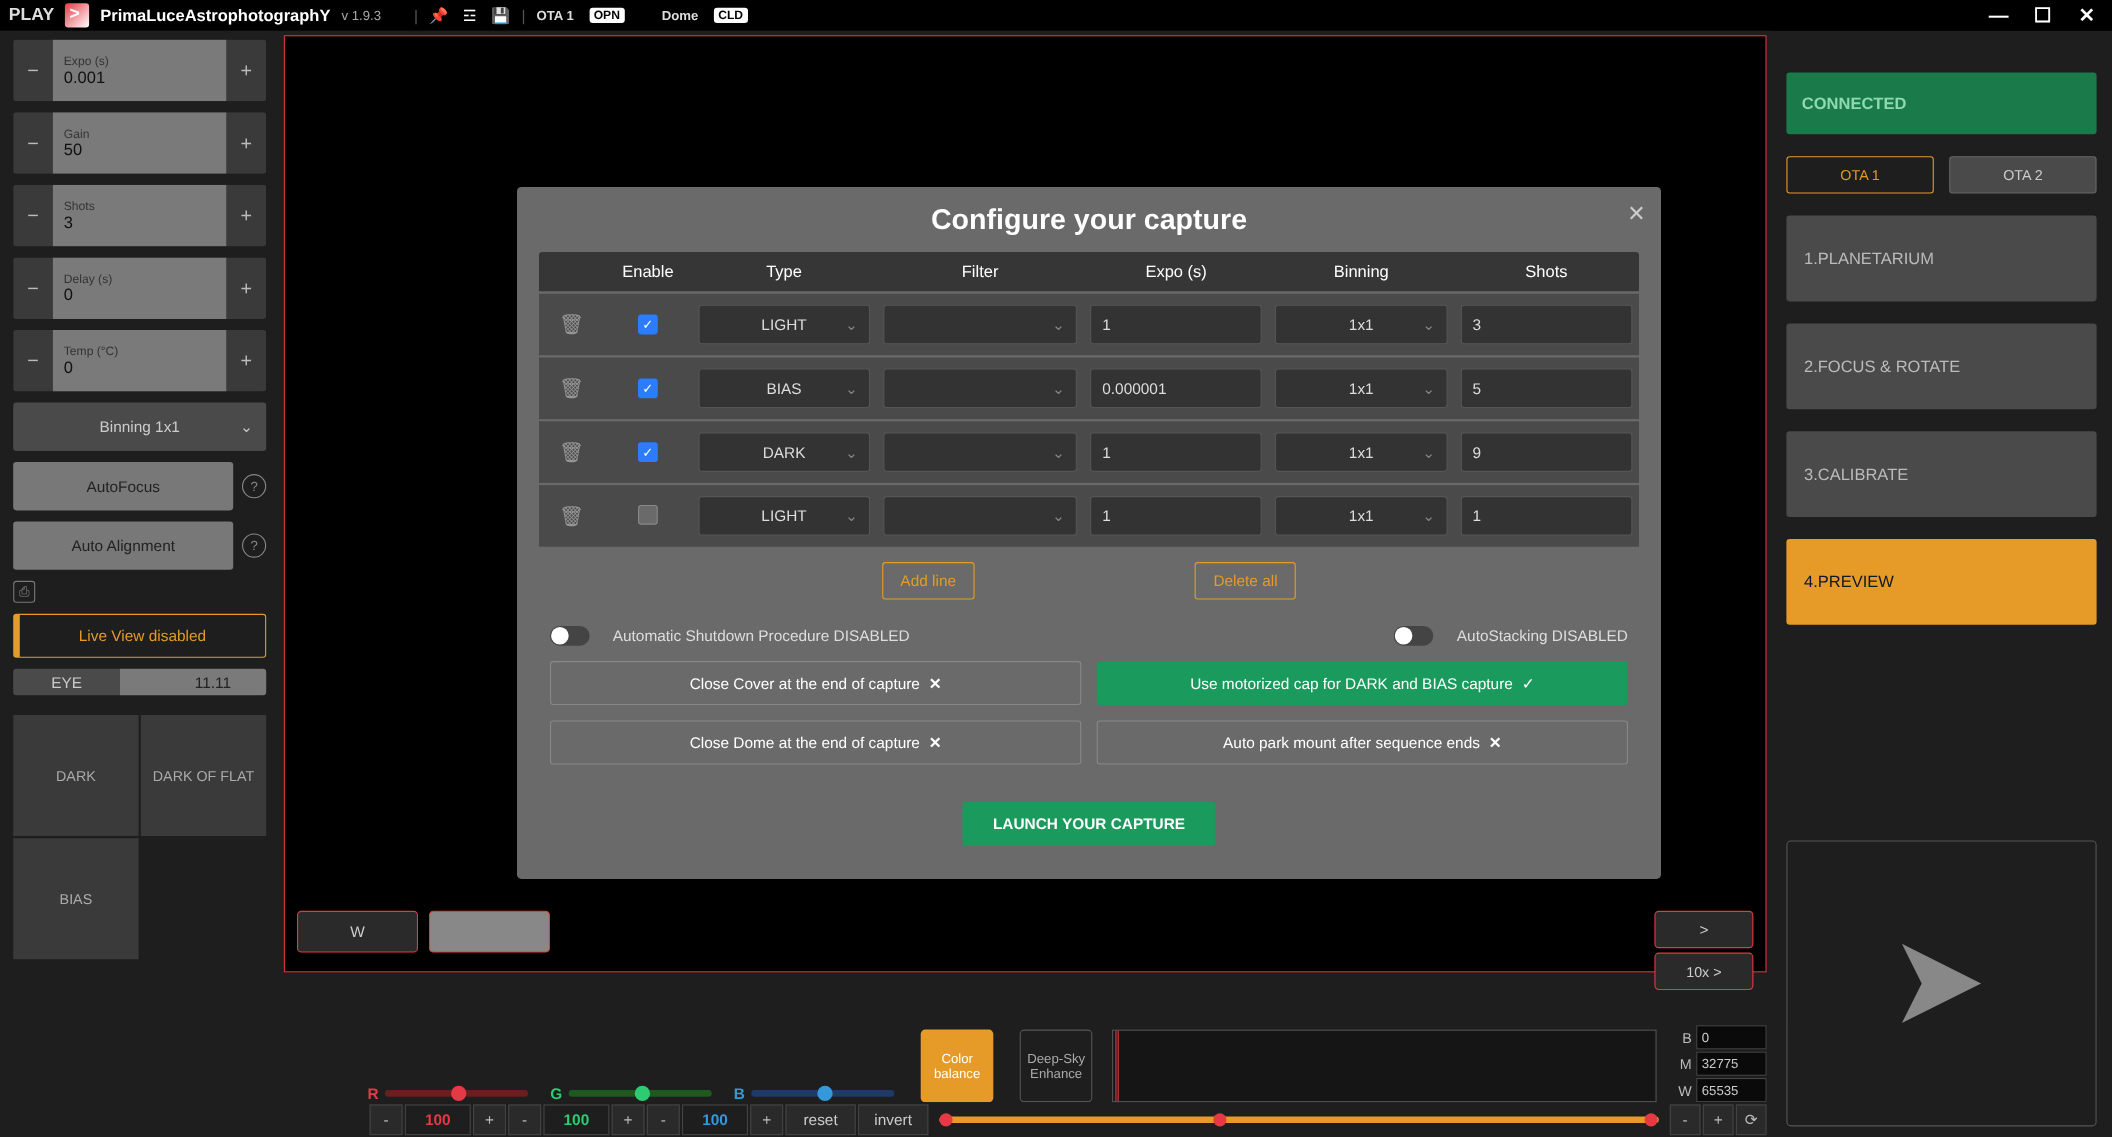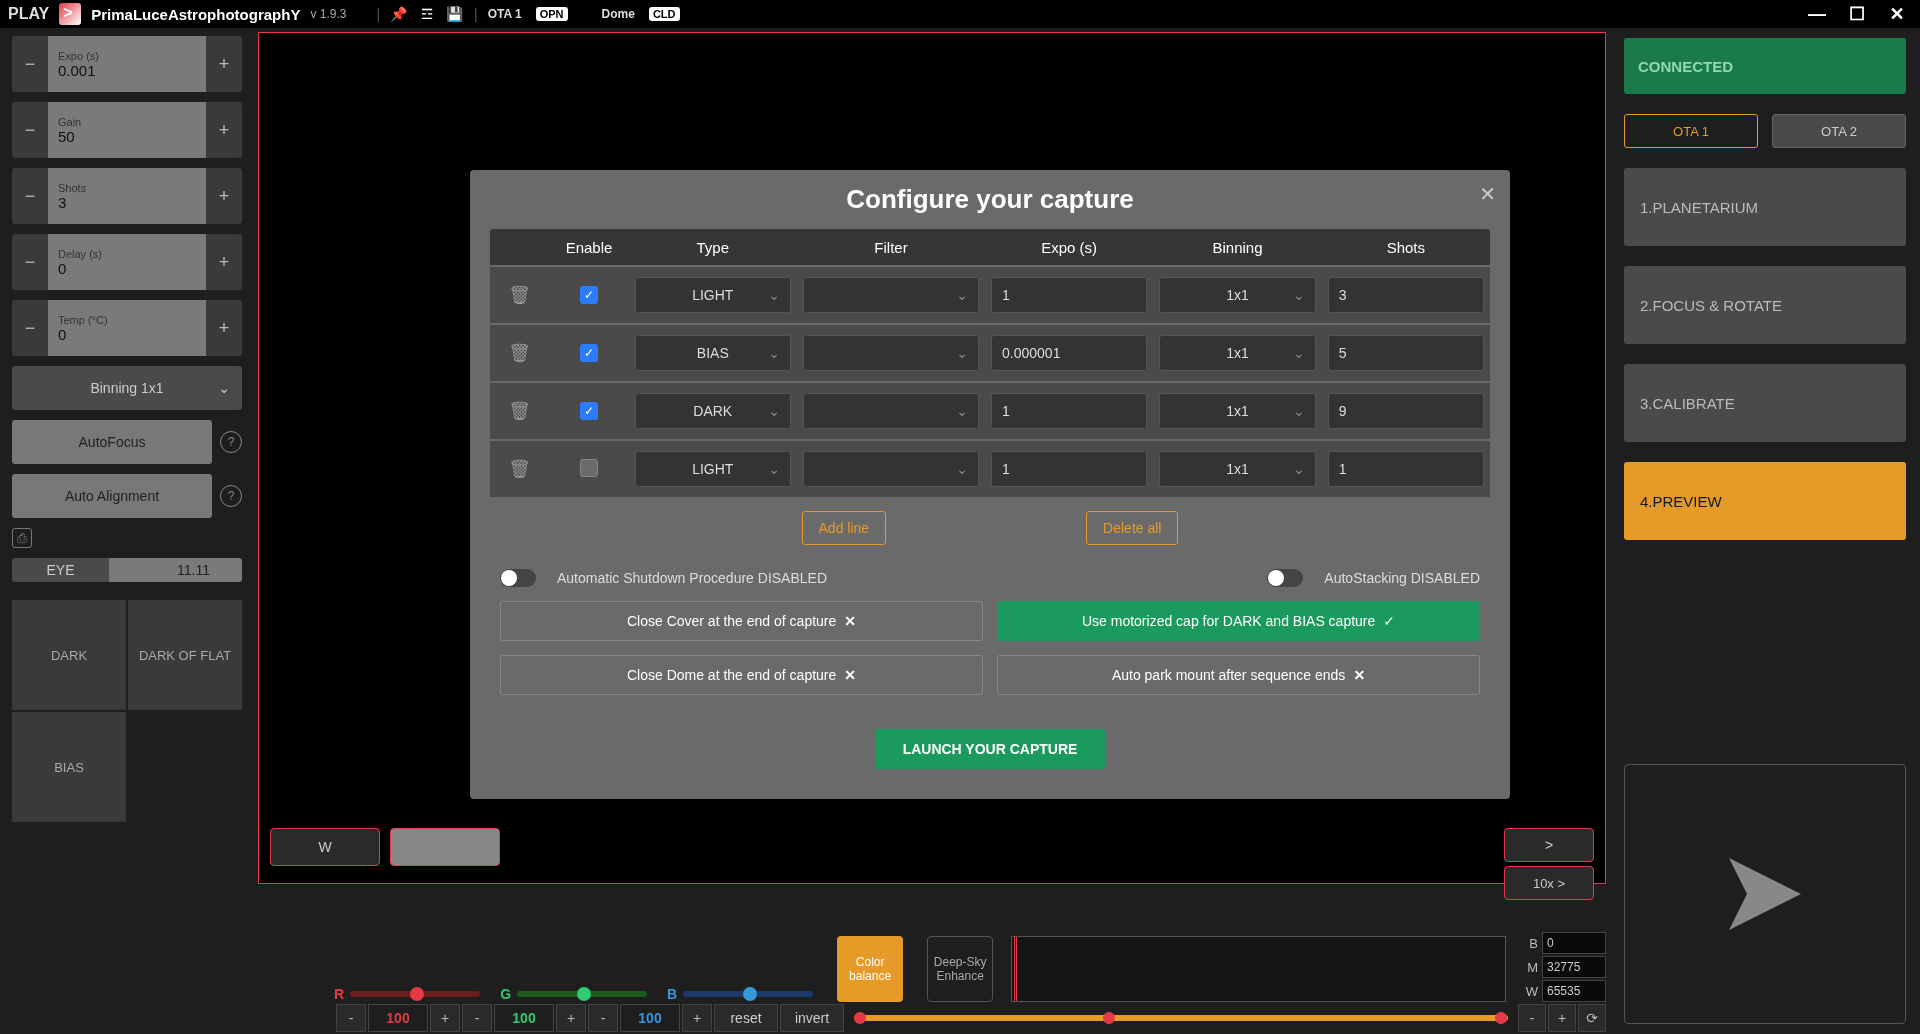--- a/index.html
+++ b/index.html
@@ -73,21 +73,21 @@
 .ctrl-bot { height:32px; display:flex; align-items:center; gap:2px; background:#1e1e1e; }
 .ctrl-bot .pm{width:30px;height:28px;background:#2a2a2a;color:#bbb;display:flex;align-items:center;justify-content:center;cursor:pointer;border:1px solid #444;}
 .ctrl-bot .num{width:60px;height:28px;display:flex;align-items:center;justify-content:center;font-weight:bold;border:1px solid #444;}
 .num.r{color:#e63946;} .num.g{color:#2ecc71;} .num.b{color:#3498db;}
 .ctrl-bot .tbtn{width:64px;height:28px;background:#2a2a2a;border:1px solid #444;color:#ccc;display:flex;align-items:center;justify-content:center;}
 .ctrl-bot .bigslider{flex:1;height:6px;background:#e69a28;margin:0 8px;position:relative;border-radius:3px;}
 .ctrl-bot .bigslider .th{width:12px;height:12px;border-radius:50%;background:#e63946;position:absolute;top:-3px;}
 .ctrl-bot .pm2{width:28px;height:28px;background:#2a2a2a;color:#bbb;display:flex;align-items:center;justify-content:center;border:1px solid #444;}
 
 
-.right { width:310px; padding:10px 14px; display:flex; flex-direction:column; gap:20px; }
+.right { width:310px; padding:10px 14px; display:flex; flex-direction:column; gap:20px;margin-top:28px; }
 .connected { background:#1a7a4a; color:#8fd9b0; height:56px; border-radius:3px; display:flex; align-items:center; padding:0 14px; font-weight:bold; font-size:15px;}
 .ota-row { display:flex; gap:14px; }
 .ota-btn { flex:1; height:34px; border-radius:3px; display:flex; align-items:center; justify-content:center; font-size:13px; }
 .ota-active { border:1px solid #e69a28; color:#e69a28; }
 .ota-inactive { background:#4a4a4a; color:#ccc; border:1px solid #666;}
 .step-btn-r { height:78px; background:#4a4a4a; border-radius:3px; display:flex; align-items:center; padding:0 16px; color:#bbb; font-size:15px;}
 .step-btn-r.active { background:#e69a28; color:#0f172a; }
 .biglogo { margin-top:auto; height:260px; border:1px solid #555; border-radius:4px; display:flex; align-items:center; justify-content:center;}
 .biglogo svg{width:120px;height:120px;}
 
@@ -199,20 +199,23 @@
     </div>
     <div class="row-with-info">
       <div class="btn-row af">
           <span>Auto Alignment</span>
         </div>
       <div class="sideicon" style="width:22px;height:22px;border:1.5px solid #888;border-radius:50%;display:flex;align-items:center;justify-content:center;color:#888;font-size:12px;">?</div>
     </div>
     <div class="preview-row">
       <div class="sideicon">⎙</div>
     </div>
+    <div class="liveview">
+        <span>Live View disabled</span>
+      </div>
     <div class="eye-row">
       <div class="eye-lbl">EYE</div>
       <div class="eye-val">11.11</div>
     </div>
     <div class="quad">
       <div class="qcell">DARK</div>
       <div class="qcell">DARK OF FLAT</div>
       <div class="qcell">BIAS</div>
     </div>
   </div>

